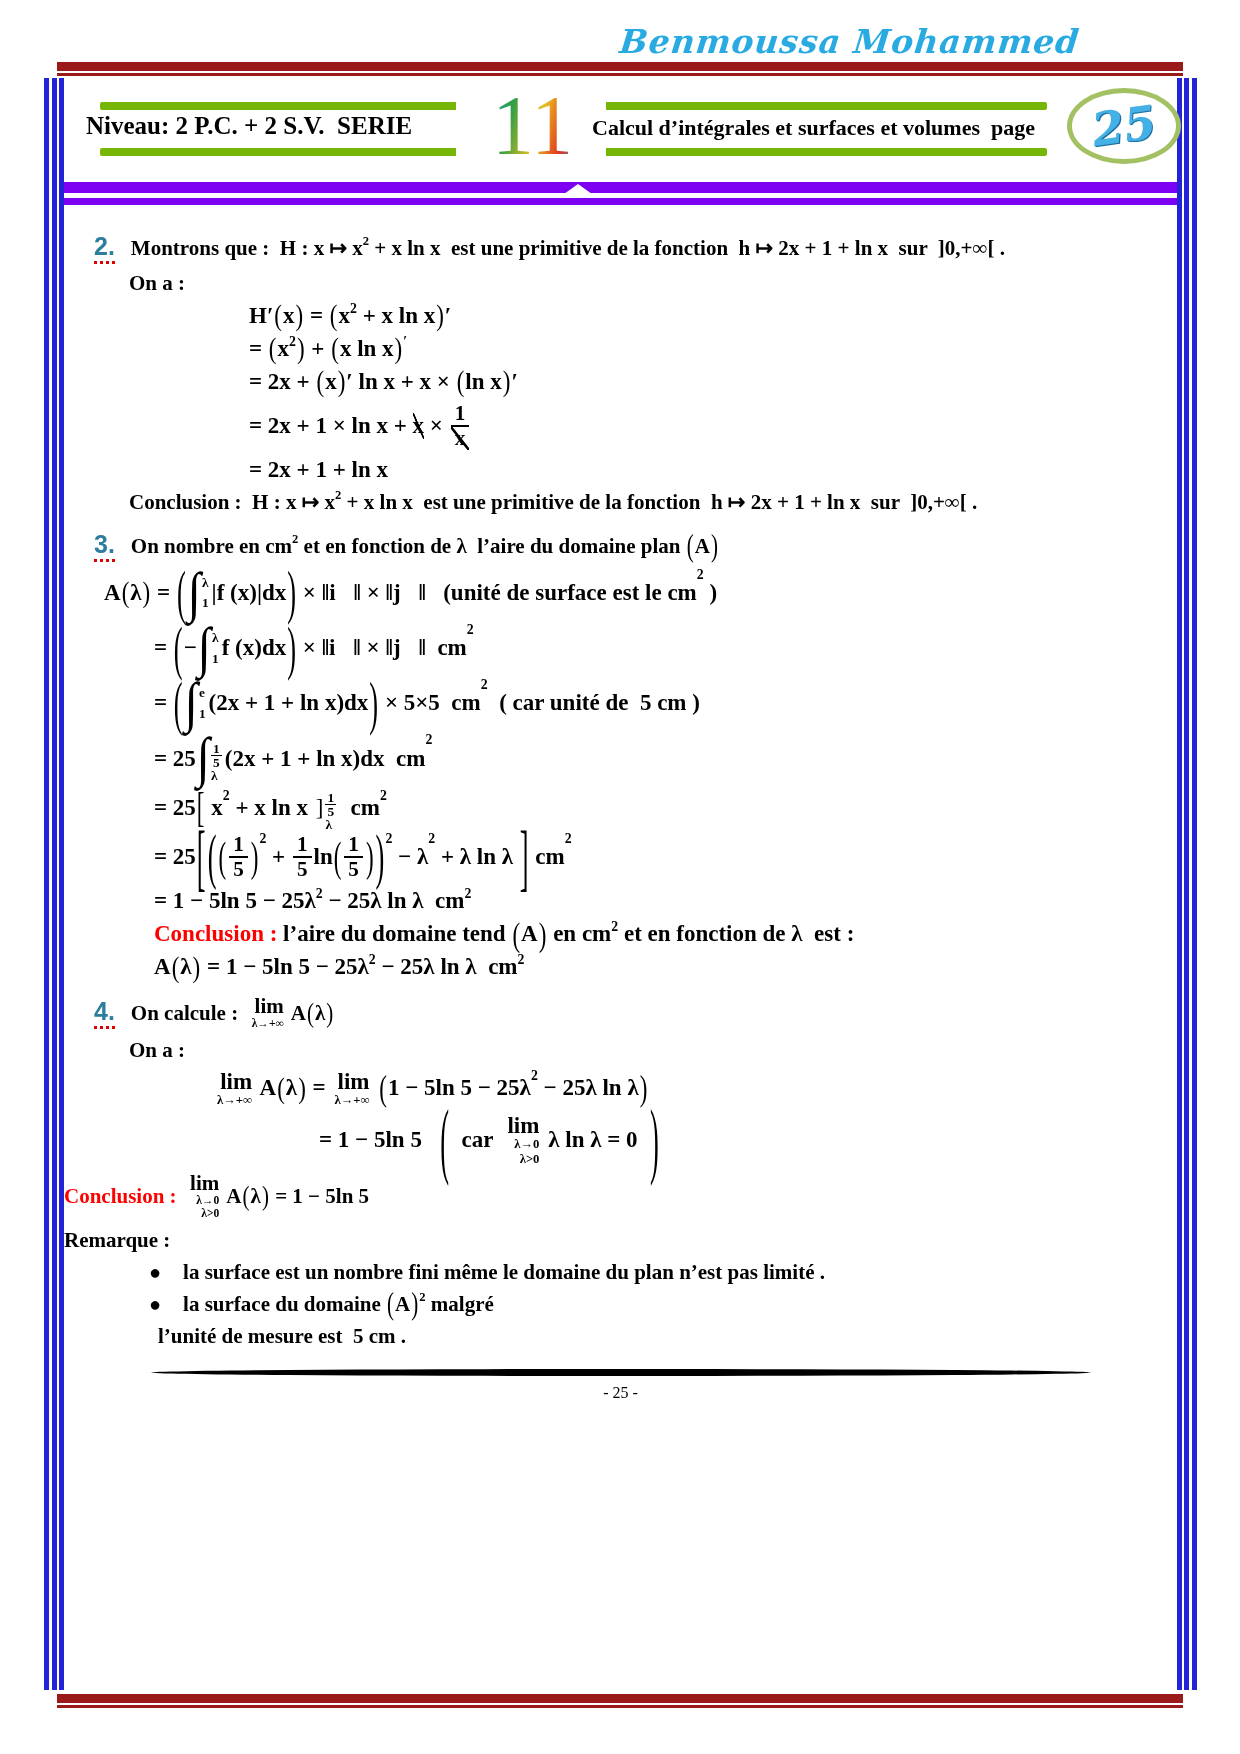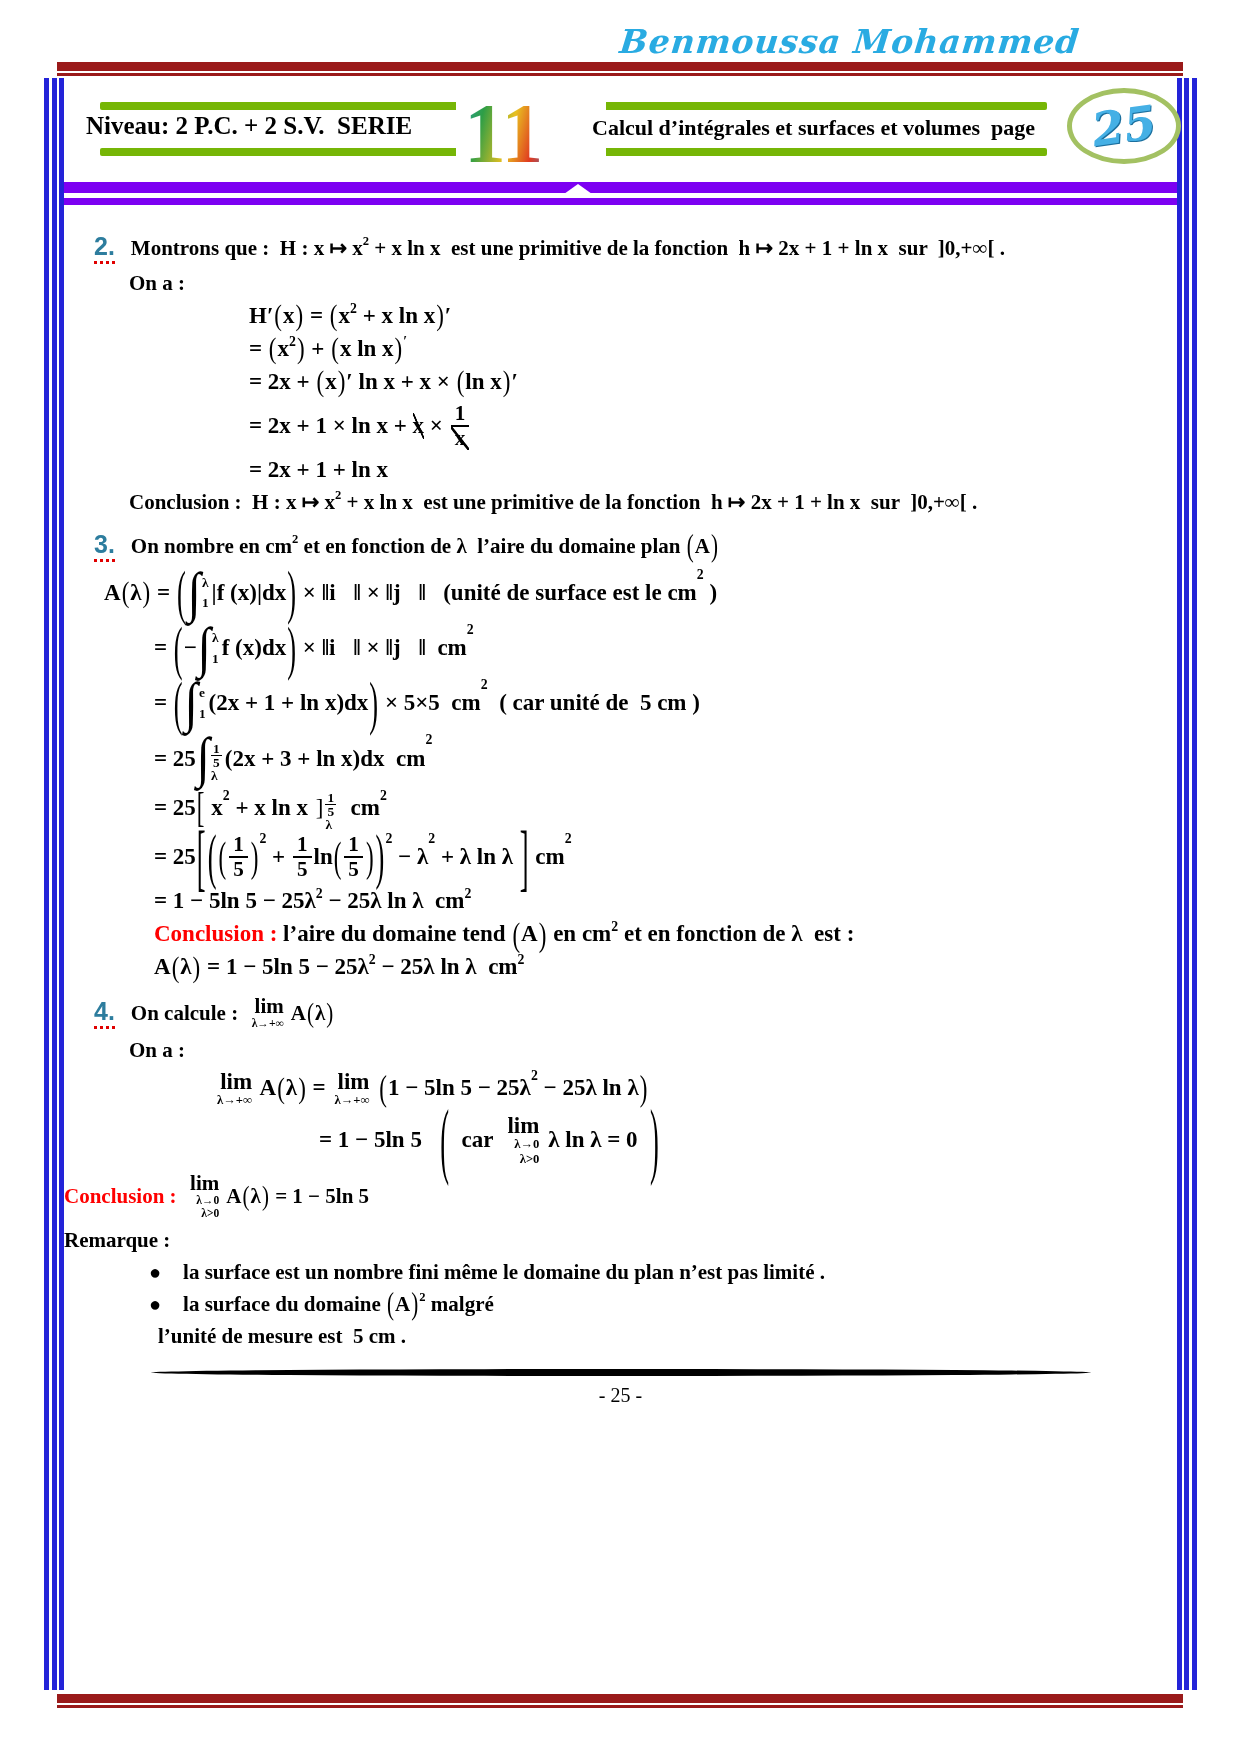--- a/index.html
+++ b/index.html
@@ -30,22 +30,22 @@
   .edge.l{left:0;background:linear-gradient(90deg,var(--border_blue) 0 5px,#fff 5px 8px,var(--border_blue) 8px 13px,#fff 13px 15px,var(--border_blue) 15px 20px)}
   .edge.r{right:0;background:linear-gradient(90deg,var(--border_blue) 0 5px,#fff 5px 7px,var(--border_blue) 7px 12px,#fff 12px 15px,var(--border_blue) 15px 20px)}
   .inner{position:absolute;left:20px;right:20px;top:0;bottom:0;padding:0 0 0 0}
 
   
   .banner{position:relative;height:86px;margin-top:10px}
   .gbar{position:absolute;left:36px;right:130px;height:8px;background:var(--accent_green);border-radius:2px}
   .gbar.t{top:14px}.gbar.b{top:60px}
   .banner-left{position:absolute;left:22px;top:24px;font-size:25px;font-weight:700;white-space:pre}
   .banner-right{position:absolute;left:528px;top:27px;font-size:22px;font-weight:700;white-space:pre}
-  .bignum{position:absolute;left:390px;top:-14px;background:#fff;padding:16px 10px;
-          font-size:84px;font-weight:700;line-height:1.05;
+  .bignum{position:absolute;left:418px;top:-14px;background:#fff;padding:8px 10px;
+          font-size:84px;font-weight:400;line-height:1.05;
           background-image:linear-gradient(105deg,#2aa5d8 0%,#2e9e46 30%,#e8c020 55%,#e03a20 75%,#3a7fd0 100%);
           -webkit-background-clip:text;background-clip:text;color:transparent;
           text-shadow:none}
   .bignum-bg{position:absolute;left:392px;top:-2px;width:150px;height:92px;background:#fff}
   .badge{position:absolute;right:-4px;top:0;width:114px;height:76px;border:5px solid var(--badge_ring);
          border-radius:50%;display:flex;align-items:center;justify-content:center;background:#fff}
   .badge span{font-family:"DejaVu Serif",serif;font-size:46px;font-weight:700;font-style:italic;
          color:var(--badge_blue);transform:rotate(-8deg);text-shadow:1px 1px 0 #1b6f9e}
 
   
@@ -89,21 +89,21 @@
   .bfrac{display:flex;flex-direction:column;align-items:center;line-height:1}
   .bn{border-bottom:1.5px solid #000;padding:0 2px}
   .bd{padding:0 2px}
   .munder{display:inline-flex;flex-direction:column;align-items:flex-end;line-height:1;margin:0 3px}
   .um{line-height:1}
   .us{font-size:.55em;line-height:1.15}
   .mstrike{background:linear-gradient(to top right,transparent 44%,#000 47%,#000 53%,transparent 56%)}
 
   
   .divider{width:940px;height:7px;margin:20px auto 8px;background:#000;border-radius:50%}
-  .pageno{text-align:center;font-size:20px;font-weight:400}
+  .pageno{text-align:center;font-size:16px;font-weight:400}
 </style>
 </head>
 <body>
 
 <div class="sig">Benmoussa Mohammed</div>
 
 <div class="redwrap top">
   <div class="redbar"></div>
   <div class="redline"></div>
 </div>
@@ -284,21 +284,21 @@
             <span class="mint">
               <span class="isym">∫</span>
               <span class="ibnd">
                 <span class="bfrac ib u">
                   <span class="bn">1</span>
                   <span class="bd">5</span>
                 </span>
                 <span class="ib l">λ</span>
               </span>
             </span>
-            <span class="mt">(2x + 3 + ln x)dx  cm</span>
+            <span class="mt">(2x + 1 + ln x)dx  cm</span>
             <span class="msup">2</span>
           </span>
         </div>
         <div class="row eqm">
           <span class="math">
             <span class="mt">= 25</span>
             <span class="mbig" style="transform: scaleY(1.8);">[</span>
             <span class="mt"> x</span>
             <span class="msup">2</span>
             <span class="mt"> + x ln x </span>

